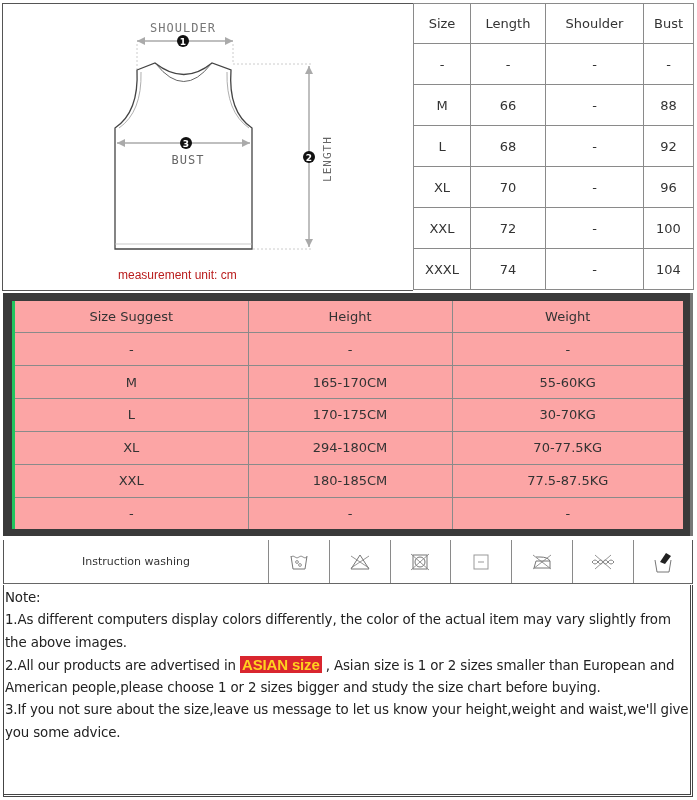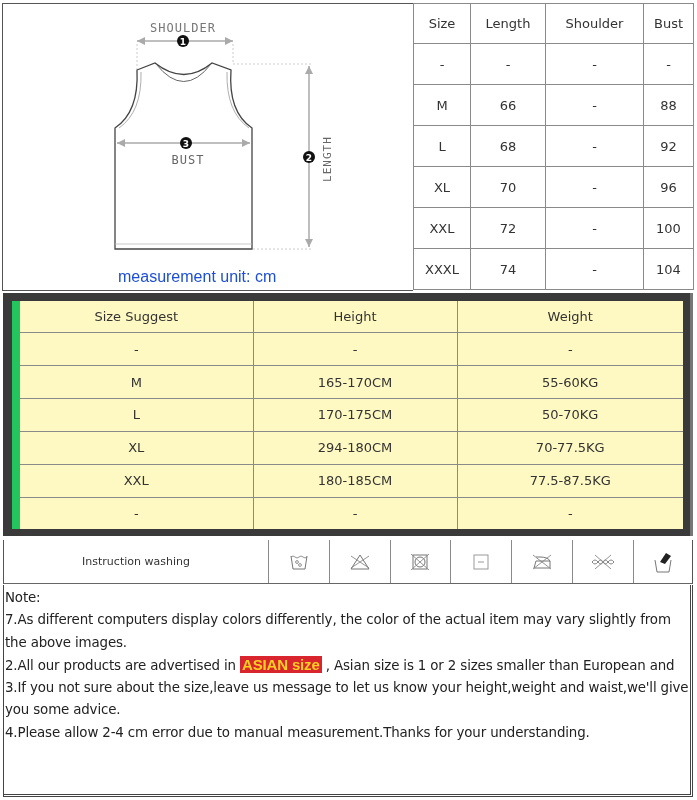--- a/index.html
+++ b/index.html
@@ -9,42 +9,42 @@
   
   .top { position: absolute; left: 0; top: 0; width: 697px; height: 293px; }
   .diagram {
     position: absolute; left: 2px; top: 3px; width: 411px; height: 288px;
     border-left: 1px solid #555; border-top: 1px solid #555; border-bottom: 1px solid #555;
     background: #fff;
   }
   .diagram svg { position: absolute; left: 0; top: 0; }
   .unit-label {
     position: absolute; left: 115px; top: 264px; font-family: "Liberation Sans", sans-serif;
-    font-size: 16px; color: #1d4ed8;
+    font-size: 12px; color: #b91c1c;
   }
 
   table { border-collapse: collapse; }
   .size-table {
     position: absolute; left: 413px; top: 3px; width: 281px; height: 229px;
     border: 1px solid #777;
   }
   .size-table td, .size-table th {
     border: 1px solid #8a8a8a; text-align: center; font-weight: normal;
     font-size: 13px; color: #333; font-family: "DejaVu Sans", sans-serif;
   }
   .size-table th { height: 40px; }
   .size-table td { height: 41px; }
 
   
   .suggest-wrap {
     position: absolute; left: 3px; top: 293px; width: 690px; height: 243px;
     background: #3a3a3a; padding: 8px 7px 7px 9px;
     border-right: 3px solid #777;
   }
-  .suggest-inner { background: #fef9c3; width: 100%; height: 100%; border-left: 8px solid #22c55e; }
+  .suggest-inner { background: #fca5a5; width: 100%; height: 100%; border-left: 3px solid #22c55e; }
   .suggest-table { width: 100%; height: 100%; }
   .suggest-table td, .suggest-table th {
     border: 1px solid #8a8a8a; text-align: center; font-weight: normal;
     font-size: 13px; color: #333;
   }
   .suggest-table tr:first-child th { border-top: none; }
   .suggest-table tr:last-child td { border-bottom: none; }
   .suggest-table th:first-child, .suggest-table td:first-child { border-left: none; }
   .suggest-table th:last-child, .suggest-table td:last-child { border-right: none; }
 
@@ -178,21 +178,21 @@
         <td>-</td>
       </tr>
       <tr>
         <td>M</td>
         <td>165-170CM</td>
         <td>55-60KG</td>
       </tr>
       <tr>
         <td>L</td>
         <td>170-175CM</td>
-        <td>50-70KG</td>
+        <td>30-70KG</td>
       </tr>
       <tr>
         <td>XL</td>
         <td>294-180CM</td>
         <td>70-77.5KG</td>
       </tr>
       <tr>
         <td>XXL</td>
         <td>180-185CM</td>
         <td>77.5-87.5KG</td>
@@ -257,17 +257,17 @@
   <div class="wash-icon" style="flex:1">
     <svg width="22" height="24" viewBox="0 0 22 24">
       <path d="M3,10 L5,22 L17,22 L19,10" fill="none" stroke="#777" stroke-width="1"></path>
       <path d="M8,12 L14,3 L19,6 L13,14 Z" fill="#222"></path>
     </svg>
   </div>
 </div>
 
 <div class="notes">
   <div>Note:</div>
-  <div>7.As different computers display colors differently, the color of the actual item may vary slightly from the above images.</div>
+  <div>1.As different computers display colors differently, the color of the actual item may vary slightly from the above images.</div>
   <div><span>2.All our products are advertised in </span><span class="hl">ASIAN size</span><span> , Asian size is 1 or 2 sizes smaller than European and</span></div>
+  <div>American people,please choose 1 or 2 sizes bigger and study the size chart before buying.</div>
   <div>3.If you not sure about the size,leave us message to let us know your height,weight and waist,we'll give you some advice.</div>
-  <div>4.Please allow 2-4 cm error due to manual measurement.Thanks for your understanding.</div>
 </div>
 
 </body></html>

